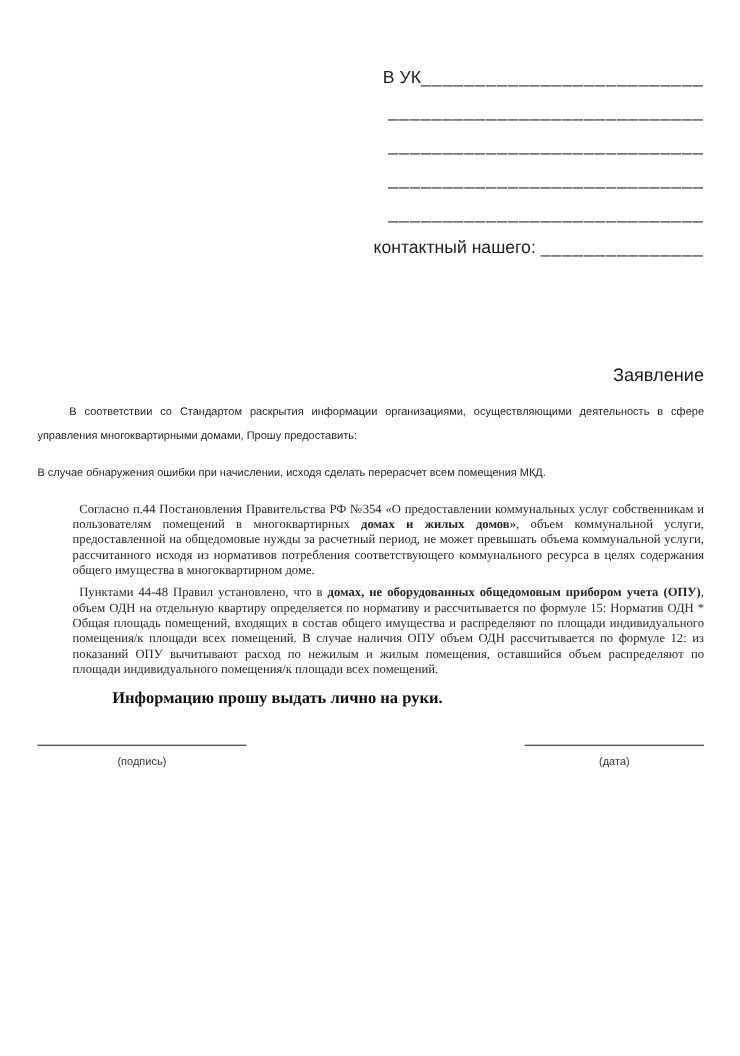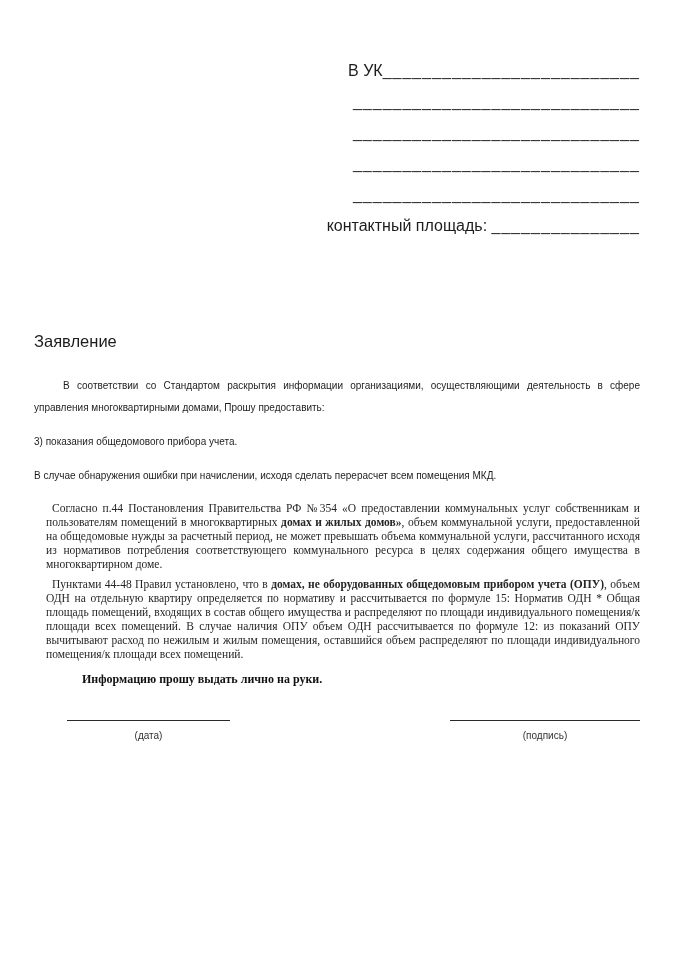--- a/index.html
+++ b/index.html
@@ -10,36 +10,36 @@
   
   .header-block{
     position:absolute;top:55px;right:33px;width:330px;
     font-size:16px;text-align:right;
   }
   .hrow{height:31px;line-height:31px;white-space:nowrap;}
   .fill{letter-spacing:1px;color:#2b2b2b;}
   
   .content{position:absolute;top:330px;left:34px;width:606px;}
   .doc-title{
-    font-size:16.5px;font-weight:400;text-align:left;
-    margin:0 0 23px 0;line-height:22px;color:#1d1d1d;
+    font-size:16.5px;font-weight:400;text-align:right;
+    margin:0 0 12px 0;line-height:22px;color:#1d1d1d;
   }
   .para{
     font-size:10px;line-height:22px;text-align:justify;
     margin:0 0 12px 0;color:#1d1d1d;
   }
   .para.indent{text-indent:29px;}
   
-  .legal{margin:14px 0 0 12px;}
+  .legal{margin:14px 0 0 32px;}
   .legal-para{
     font-family:"Liberation Serif",serif;font-size:11.5px;line-height:14px;
     text-align:justify;margin:0 0 6px 0;text-indent:6px;color:#262626;
   }
   .handout{
-    font-family:"Liberation Serif",serif;font-size:12px;font-weight:700;
+    font-family:"Liberation Serif",serif;font-size:15px;font-weight:700;
     margin:11px 0 0 0;text-indent:36px;color:#111;
   }
   
   .sign-row{display:flex;justify-content:space-between;margin-top:33px;}
   .sign-col{text-align:center;}
   .sign-col.left{margin-left:33px;width:163px;}
   .sign-col.right{width:190px;}
   .sig-line{border-top:1.5px solid #2a2a2a;height:0;}
   .sig-label{margin-top:9px;font-size:10px;color:#333;}
 </style>
@@ -47,43 +47,42 @@
 <body>
 
 <div class="page">
 
   <div class="header-block">
     <div class="hrow"><span>В УК</span><span class="fill">__________________________</span></div>
     <div class="hrow"><span class="fill">_____________________________</span></div>
     <div class="hrow"><span class="fill">_____________________________</span></div>
     <div class="hrow"><span class="fill">_____________________________</span></div>
     <div class="hrow"><span class="fill">_____________________________</span></div>
-    <div class="hrow"><span>контактный площадь: </span><span class="fill">_______________</span></div>
+    <div class="hrow"><span>контактный нашего: </span><span class="fill">_______________</span></div>
   </div>
 
   <div class="content">
     <h1 class="doc-title">Заявление</h1>
 
     <p class="para indent">В соответствии со Стандартом раскрытия информации организациями, осуществляющими деятельность в сфере управления многоквартирными домами, Прошу предоставить:</p>
 
-    <p class="para">3) показания общедомового прибора учета.</p>
 
     <p class="para">В случае обнаружения ошибки при начислении, исходя сделать перерасчет всем помещения МКД.</p>
 
     <div class="legal">
       <p class="legal-para"><span>Согласно п.44 Постановления Правительства РФ №354 «О предоставлении коммунальных услуг собственникам и пользователям помещений в многоквартирных </span><b>домах и жилых домов»</b><span>, объем коммунальной услуги, предоставленной на общедомовые нужды за расчетный период, не может превышать объема коммунальной услуги, рассчитанного исходя из нормативов потребления соответствующего коммунального ресурса в целях содержания общего имущества в многоквартирном доме.</span></p>
       <p class="legal-para"><span>Пунктами 44-48 Правил установлено, что в </span><b>домах, не оборудованных общедомовым прибором учета (ОПУ)</b><span>, объем ОДН на отдельную квартиру определяется по нормативу и рассчитывается по формуле 15: Норматив ОДН * Общая площадь помещений, входящих в состав общего имущества и распределяют по площади индивидуального помещения/к площади всех помещений. В случае наличия ОПУ объем ОДН рассчитывается по формуле 12: из показаний ОПУ вычитывают расход по нежилым и жилым помещения, оставшийся объем распределяют по площади индивидуального помещения/к площади всех помещений.</span></p>
       <p class="handout">Информацию прошу выдать лично на руки.</p>
     </div>
 
     <div class="sign-row">
+      <div class="sign-col right">
+        <div class="sig-line"></div>
+        <div class="sig-label">(подпись)</div>
+      </div>
       <div class="sign-col left">
         <div class="sig-line"></div>
         <div class="sig-label">(дата)</div>
-      </div>
-      <div class="sign-col right">
-        <div class="sig-line"></div>
-        <div class="sig-label">(подпись)</div>
       </div>
     </div>
   </div>
 
 </div>
 
 </body></html>

